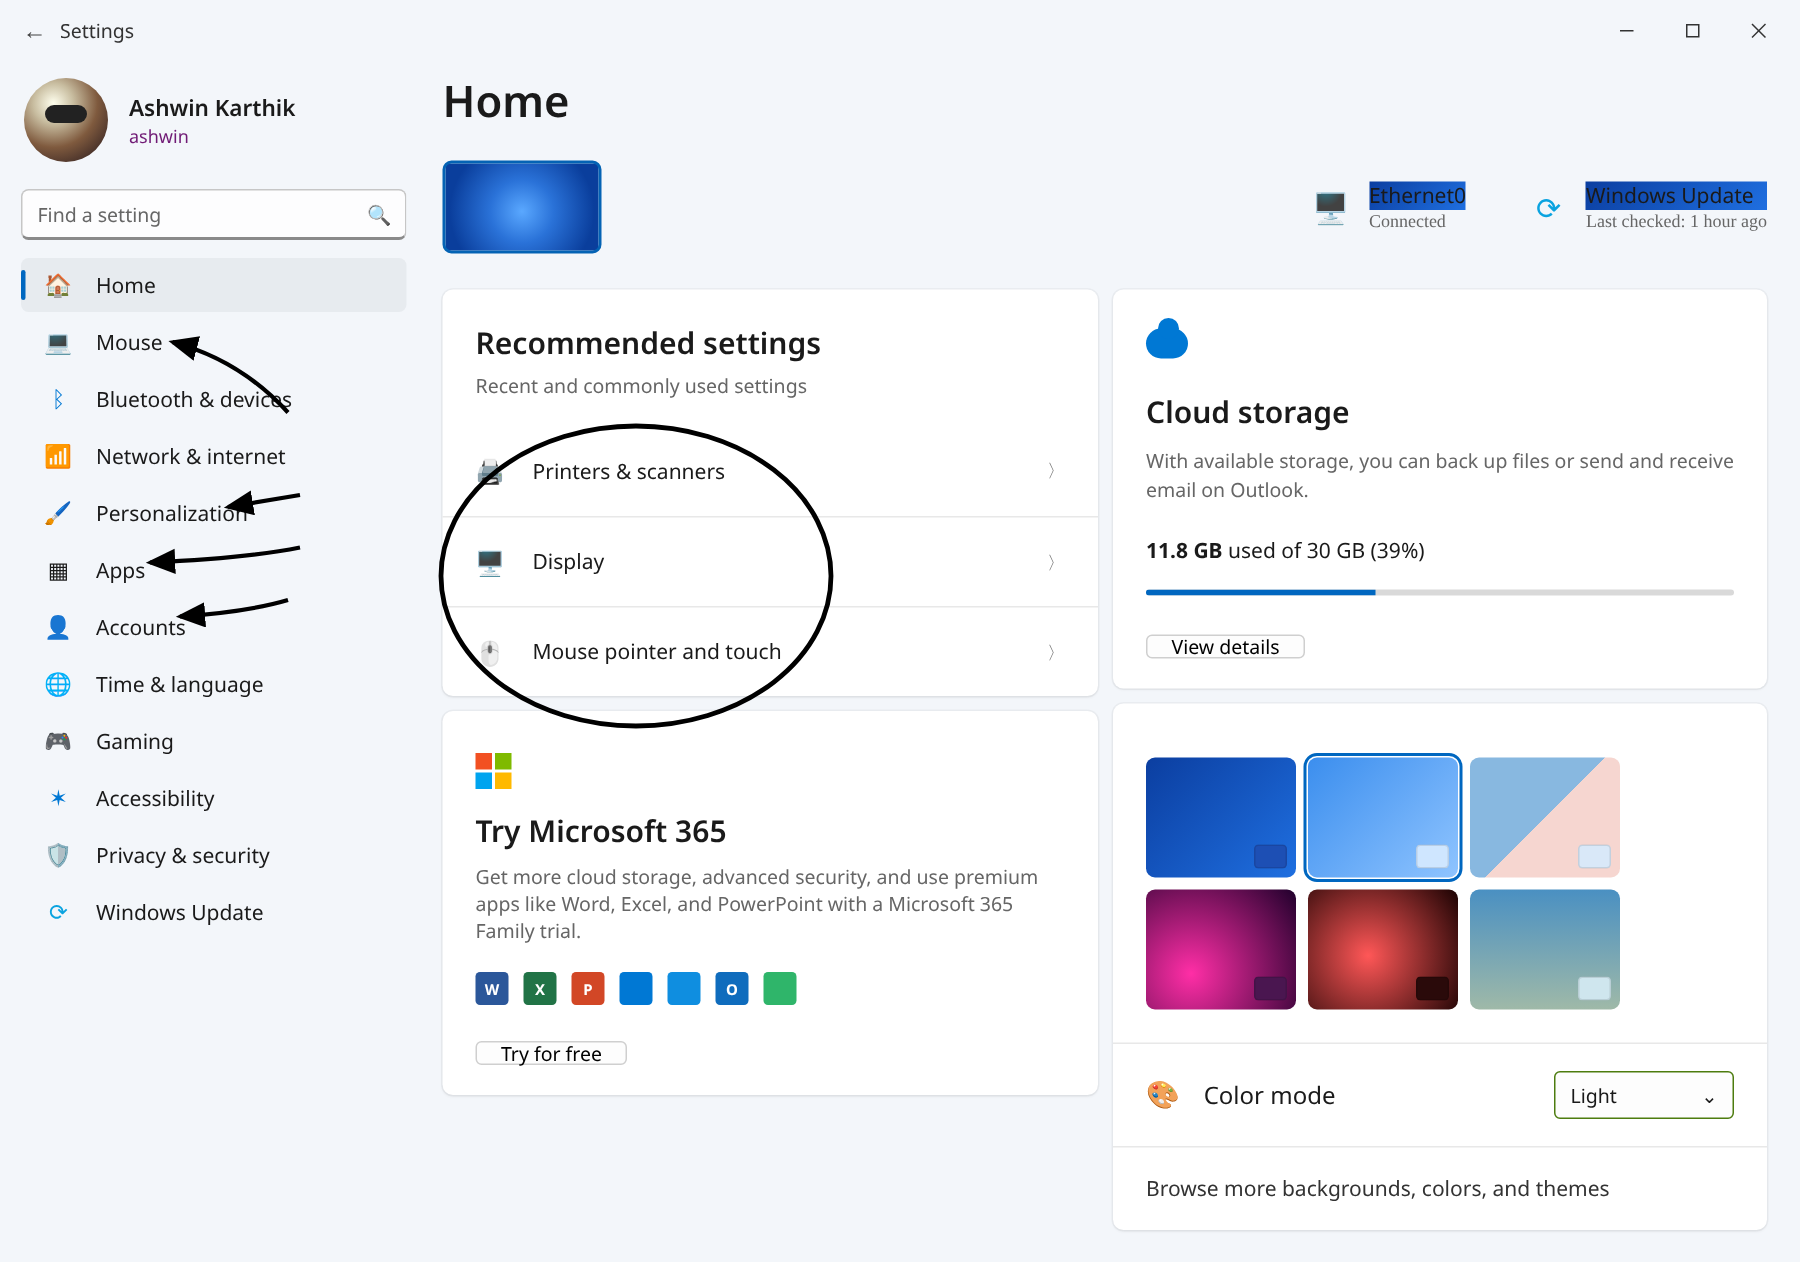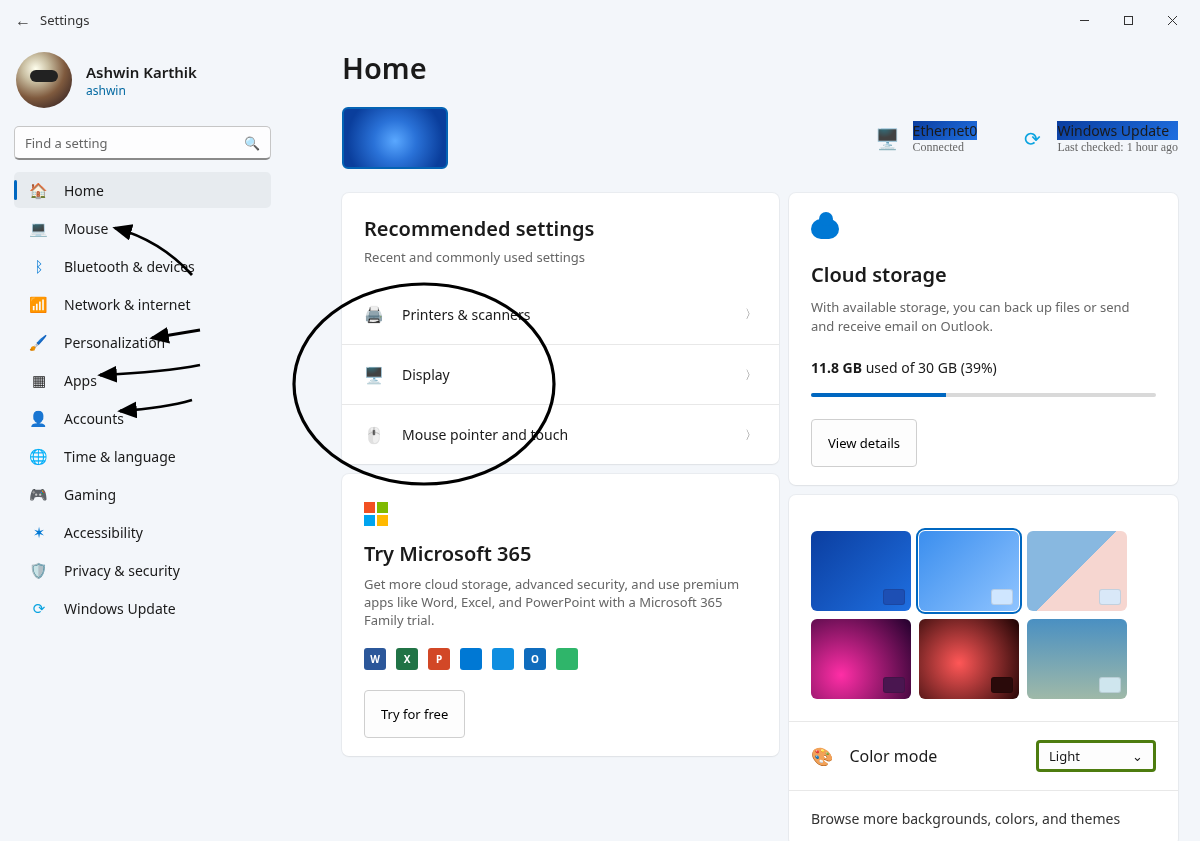--- a/index.html
+++ b/index.html
@@ -2,27 +2,27 @@
 <html><head>
 <meta charset="utf-8">
 <style>
   * { box-sizing: border-box; margin: 0; padding: 0; font-family: "Segoe UI", system-ui, sans-serif; }
   body { width: 1200px; height: 841px; background: #f3f6fa; color: #1a1a1a; overflow: hidden; position: relative; }
   .titlebar { height: 40px; display: flex; align-items: center; padding: 0 6px; }
   .titlebar .back { width: 34px; text-align: center; font-size: 16px; color: #444; }
   .titlebar .title { font-size: 13px; color: #333; }
   .titlebar .controls { margin-left: auto; display: flex; }
   .titlebar .controls div { width: 44px; height: 32px; display: flex; align-items: center; justify-content: center; font-size: 11px; color: #333; }
-  .layout { display: flex; height: calc(841px - 40px); gap: 47px; }
+  .layout { display: flex; height: calc(841px - 40px); }
   .sidebar { width: 285px; padding: 12px 14px 0 14px; }
   .user-row { display: flex; align-items: center; gap: 14px; margin-bottom: 18px; padding-left: 2px;}
   .avatar { width: 56px; height: 56px; border-radius: 50%; background: radial-gradient(circle at 35% 30%, #ffe 0%, #c8bda0 25%, #7f5a3e 55%, #322 90%); position: relative; overflow:hidden;}
   .avatar::after{content:'';position:absolute;top:18px;left:14px;width:28px;height:12px;border-radius:6px;background:#222;} 
   .user-name { font-size: 15px; font-weight: 600; }
-  .user-sub { font-size: 12px; color: #0369a1; }
+  .user-sub { font-size: 12px; color: #701a75; }
   .search-wrap { position: relative; margin-bottom: 12px; }
   .search-wrap input { width: 100%; height: 34px; border: 1px solid #c6c6c6; border-bottom: 2px solid #8a8a8a; border-radius: 5px; background: #fdfdfe; padding: 0 34px 0 10px; font-size: 13px; color: #333; }
   .search-wrap input::placeholder { color: #666; }
   .search-wrap .sicon { position: absolute; right: 10px; top: 50%; transform: translateY(-50%); color: #555; font-size: 13px; }
   .nav { list-style: none; display: flex; flex-direction: column; gap: 2px; }
   .nav li { display: flex; align-items: center; height: 36px; padding: 0 10px 0 14px; border-radius: 5px; font-size: 14px; cursor: pointer; position: relative;}
   .nav li.active { background: #e7ebef; }
   .nav li.active::before{content:'';position:absolute;left:0;top:8px;bottom:8px;width:3px;background:#0067c0;border-radius:2px;}
   .nav li .icon { width: 22px; height: 22px; margin-right: 14px; display: inline-flex; align-items: center; justify-content: center; font-size: 15px; }
   .content { flex: 1; padding: 8px 22px 0 10px; overflow-y: auto; }
@@ -45,38 +45,38 @@
   .card-pad { padding: 22px 22px 18px 22px; }
   .card h2 { font-size: 20px; font-weight: 600; margin-bottom: 6px; }
   .card .sub { font-size: 13px; color: #666; }
   .list-row { display: flex; align-items: center; height: 60px; padding: 0 22px; border-top: 1px solid #e8e8e8; cursor: pointer; }
   .list-row:first-of-type { border-top: none; }
   .list-row .ic { width: 22px; margin-right: 16px; color: #444; font-size:16px;}
   .list-row .lbl { font-size: 14px; flex: 1; }
   .list-row .chev { color: #777; font-size: 12px; }
   .m365icon{width:24px;height:24px;display:inline-grid;grid-template-columns:1fr 1fr;grid-template-rows:1fr 1fr;gap:2px;margin-bottom:14px;}
   .m365icon span:nth-child(1){background:#f25022}.m365icon span:nth-child(2){background:#7fba00}.m365icon span:nth-child(3){background:#00a4ef}.m365icon span:nth-child(4){background:#ffb900}
-  .btn { display:inline-flex;align-items:center;justify-content:center;height:48px;padding:0 16px;border:1px solid #cfcfcf;border-radius:4px;background:#fdfdfd;font-size:13px;cursor:pointer;}
+  .btn { display:inline-flex;align-items:center;justify-content:center;height:16px;padding:0 16px;border:1px solid #cfcfcf;border-radius:4px;background:#fdfdfd;font-size:13px;cursor:pointer;}
   .cloud-icon{width:28px;height:20px;background:#0078d4;border-radius:10px;position:relative;margin-bottom:22px;margin-top:4px;}
   .cloud-icon::before{content:'';position:absolute;width:14px;height:14px;background:#0078d4;border-radius:50%;top:-7px;left:8px;}
   .storage-bar{height:4px;background:#d9d9d9;border-radius:2px;margin-top:16px;margin-bottom:22px;overflow:hidden;}
   .storage-bar>div{height:100%;background:#0067c0;width:39%;}
   .themes{display:grid;grid-template-columns:repeat(3, 100px);gap:8px;margin-top:14px;}
   .theme{height:80px;border-radius:6px;position:relative;cursor:pointer;background-size:cover;}
   .theme.sel{outline:2px solid #0067c0;outline-offset:1px;}
   .theme .chip{position:absolute;right:6px;bottom:6px;width:22px;height:16px;border-radius:3px;background:#fff;border:1px solid rgba(0,0,0,.1);}
   .t1{background:linear-gradient(135deg,#0b3ea0,#1f6fe0);} .t1 .chip{background:#1d4fb4;}
   .t2bg{background:linear-gradient(135deg,#3b8eee,#8fc4ff);} .t2bg .chip{background:#cfe6ff;}
   .t3{background:linear-gradient(135deg,#88b8e0 0 50%,#f6d6d0 50% 100%);} .t3 .chip{background:#d9e8f8;}
   .t4{background:radial-gradient(circle at 30% 70%,#ff2ea6,#20002c);} .t4 .chip{background:#4a1650;}
   .t5{background:radial-gradient(circle at 40% 55%,#ff5757,#1a0202);} .t5 .chip{background:#2a0a0a;}
   .t6{background:linear-gradient(180deg,#4a90c2,#9fb9a8);} .t6 .chip{background:#cfe6ee;}
   .color-mode-row{display:flex;align-items:center;padding:18px 22px;border-top:1px solid #e8e8e8;}
   .color-mode-row .ic{margin-right:16px;font-size:18px;color:#555;}
-  .dropdown{margin-left:auto;width:120px;height:32px;border:3px solid #4d7c0f;border-radius:4px;display:flex;align-items:center;padding:0 10px;font-size:13px;justify-content:space-between;background:#fdfdfd;}
+  .dropdown{margin-left:auto;width:120px;height:32px;border:1px solid #4d7c0f;border-radius:4px;display:flex;align-items:center;padding:0 10px;font-size:13px;justify-content:space-between;background:#fdfdfd;}
   .browse-row{padding:18px 22px;border-top:1px solid #e8e8e8;font-size:14px;color:#333;}
   .apps-row{display:flex;gap:10px;margin-top:18px;margin-bottom:20px;}
   .app-badge{width:22px;height:22px;border-radius:3px;display:flex;align-items:center;justify-content:center;color:#fff;font-size:10px;font-weight:700;}
   .annot{position:absolute;pointer-events:none;}
   .circle-annot{left:288px;top:278px;width:272px;height:212px;z-index:5;}
   
   .arrows-svg{position:absolute;left:0;top:0;z-index:5;}
 </style>
 </head>
 <body>

